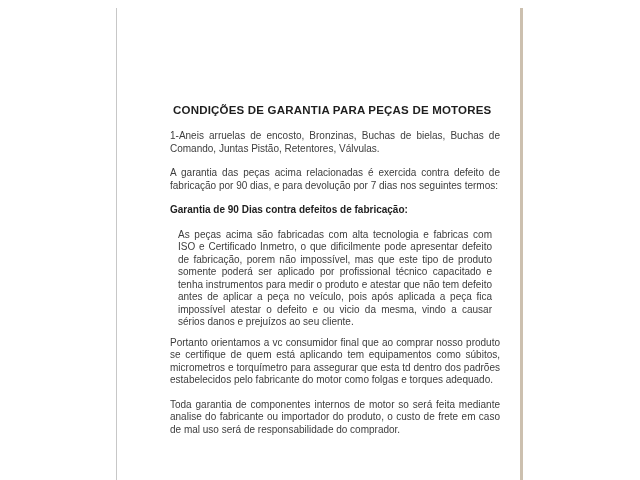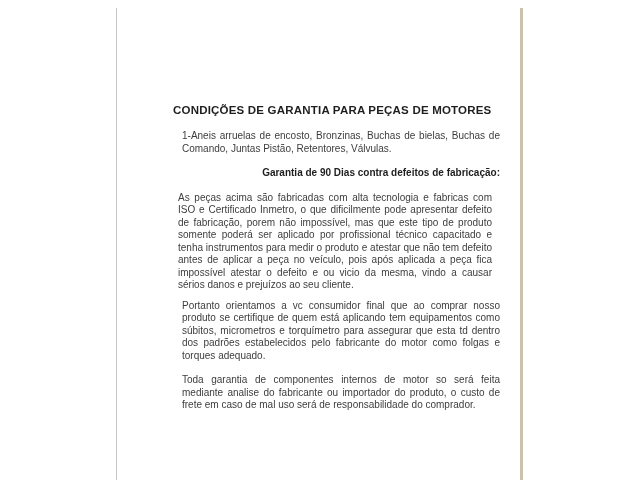--- a/index.html
+++ b/index.html
@@ -30,41 +30,42 @@
     font-size: 11.5px;
     line-height: 14px;
     font-weight: bold;
     color: var(--title-text, #1e1e1e);
     letter-spacing: 0.2px;
     white-space: nowrap;
     margin: 0 0 13px 3px;
   }
   .para {
     text-align: justify;
-    margin: 0 0 12px 12px;
+    margin: 0 0 12px 0;
   }
   .para.tight { margin: 8px; }
   .heading {
     font-weight: bold;
     color: var(--title-text, #1e1e1e);
     margin: 0;
   }
-  .heading.with-gap { margin-bottom: 12px; text-align: right; }
+  .heading.with-gap { margin-bottom: 12px; }
   .section { margin: 0; }
 </style>
 </head>
 <body>
 
 <div class="page-column">
   <div class="content">
 
     <h1 class="doc-title">CONDIÇÕES DE GARANTIA PARA PEÇAS DE MOTORES</h1>
 
     <p class="para">1-Aneis arruelas de encosto, Bronzinas, Buchas de bielas, Buchas de Comando, Juntas Pistão, Retentores, Válvulas.</p>
 
+    <p class="para">A garantia das peças acima relacionadas é exercida contra defeito de fabricação por 90 dias, e para devolução por 7 dias nos seguintes termos:</p>
 
     <div class="section">
     </div>
 
     <div class="section">
       <p class="heading with-gap">Garantia de 90 Dias contra defeitos de fabricação:</p>
       <p class="para tight">As peças acima são fabricadas com alta tecnologia e fabricas com ISO e Certificado Inmetro, o que dificilmente pode apresentar defeito de fabricação, porem não impossível, mas que este tipo de produto somente poderá ser aplicado por profissional técnico capacitado e tenha instrumentos para medir o produto e atestar que não tem defeito antes de aplicar a peça no veículo, pois após aplicada a peça fica impossível atestar o defeito e ou vicio da mesma, vindo a causar sérios danos e prejuízos ao seu cliente.</p>
       <p class="para">Portanto orientamos a vc consumidor final que ao comprar nosso produto se certifique de quem está aplicando tem equipamentos como súbitos, micrometros e torquímetro para assegurar que esta td dentro dos padrões estabelecidos pelo fabricante do motor como folgas e torques adequado.</p>
     </div>
 

